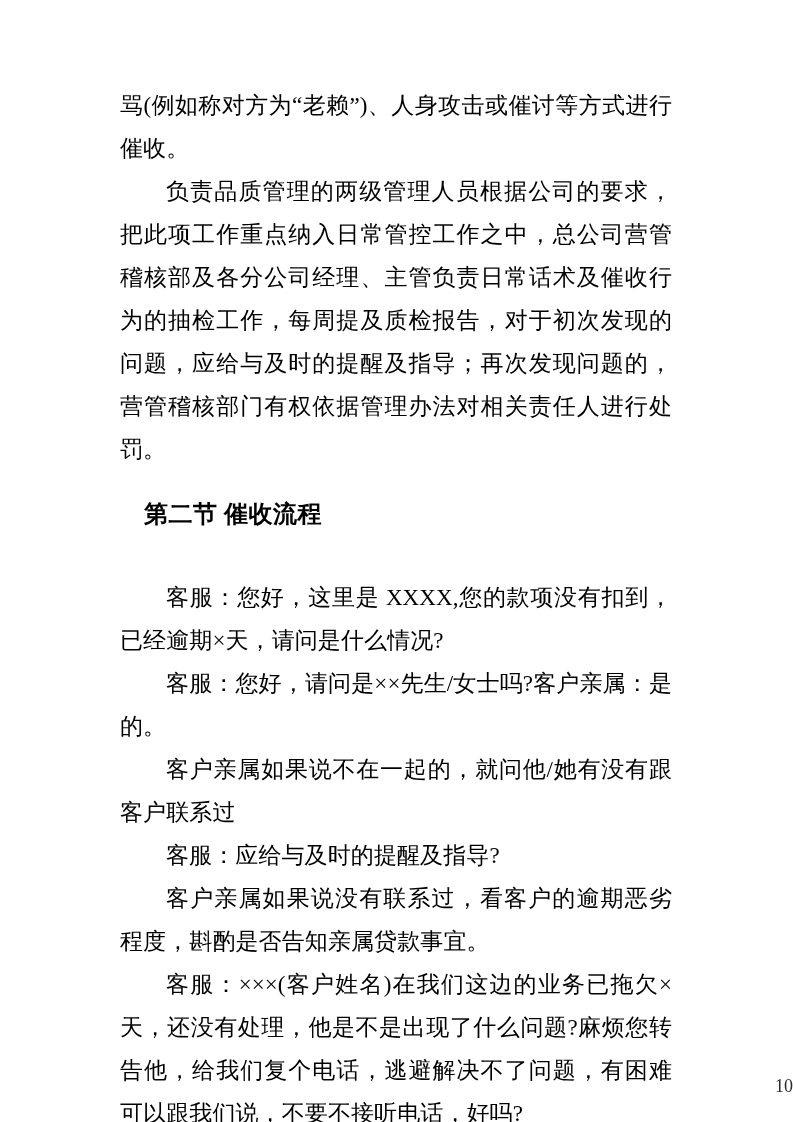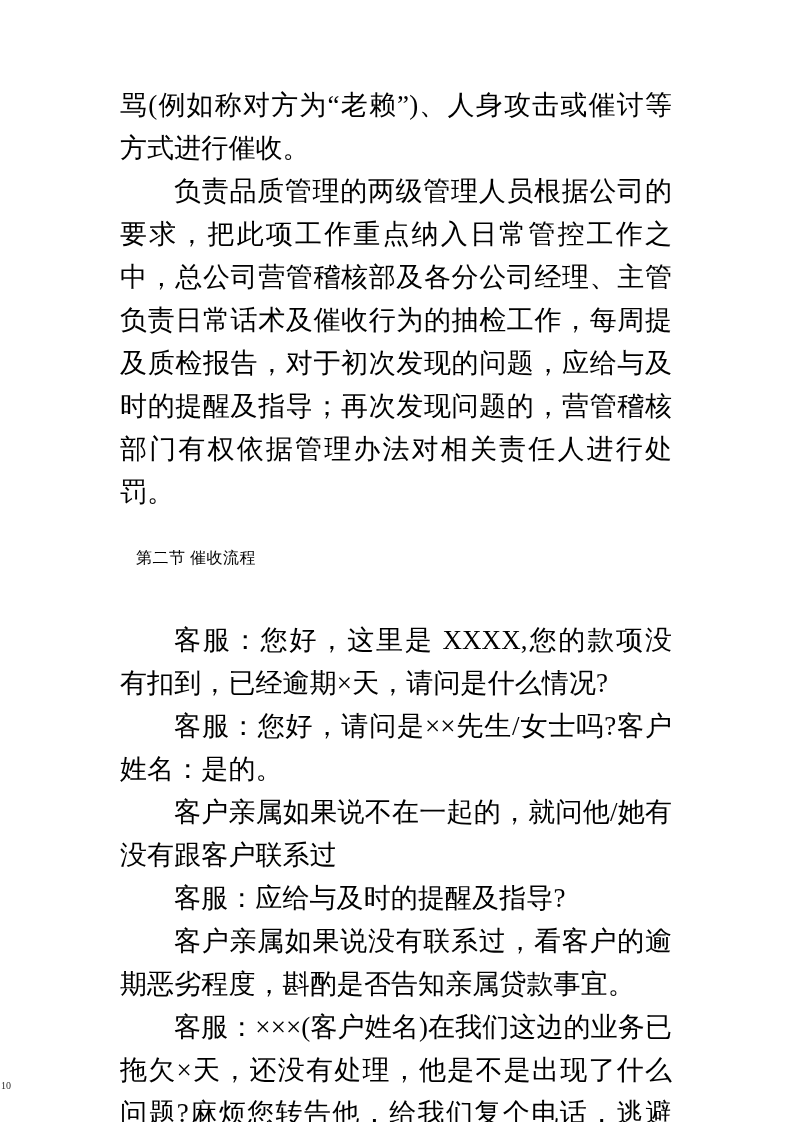--- a/index.html
+++ b/index.html
@@ -23,61 +23,61 @@
   
   .content {
     position: absolute;
     left: 120px;
     top: 84px;
     width: 552px;
   }
 
   p.body {
     margin: 0;
-    font-size: 27px;
+    font-size: 23px;
     line-height: 43px;
     text-align: justify;
     text-justify: inter-ideograph;
     letter-spacing: 0.1px;
     font-weight: 400;
   }
 
   
   p.noindent {
     text-indent: 0;
   }
 
   
   p.indent {
     text-indent: 2em;
   }
 
   h2.section-heading {
     margin: 0;
-    font-size: 16px;
+    font-size: 24px;
     line-height: 43px;
-    font-weight: normal;
+    font-weight: bold;
     text-indent: 1em;
     letter-spacing: 0.5px;
   }
 
   .gap-before-heading { height: 22px; }
   .gap-after-heading  { height: 40px; }
 
   .page-number {
     position: absolute;
     left: 0;
     right: 0;
     top: 1078px;
-    text-align: left;
-    font-size: 10px;
+    text-align: right;
+    font-size: 18px;
     line-height: 16px;
     color: #2b2b2b;
     font-family: "Liberation Serif", "DejaVu Serif", serif;
-    padding-left: 1px; 
+    padding-left: 17px; 
   }
 </style>
 </head>
 <body>
 
 <div class="page">
 
   <div class="content">
 
     <p class="body noindent">骂(例如称对方为“老赖”)、人身攻击或催讨等方式进行催收。</p>
@@ -88,21 +88,21 @@
 
     <h2 class="section-heading">第二节 催收流程</h2>
 
     <div class="gap-after-heading"></div>
 
 
 
     <p class="body indent">客服：您好，这里是 XXXX,您的款项没有扣到，已经逾期×天，请问是什么情况?</p>
 
 
-    <p class="body indent">客服：您好，请问是××先生/女士吗?客户姓名：是的。</p>
+    <p class="body indent">客服：您好，请问是××先生/女士吗?客户亲属：是的。</p>
 
 
     <p class="body indent">客户亲属如果说不在一起的，就问他/她有没有跟客户联系过</p>
 
     <p class="body indent">客服：应给与及时的提醒及指导?</p>
 
     <p class="body indent">客户亲属如果说没有联系过，看客户的逾期恶劣程度，斟酌是否告知亲属贷款事宜。</p>
 
     <p class="body indent">客服：×××(客户姓名)在我们这边的业务已拖欠×天，还没有处理，他是不是出现了什么问题?麻烦您转告他，给我们复个电话，逃避解决不了问题，有困难可以跟我们说，不要不接听电话，好吗?</p>
 

